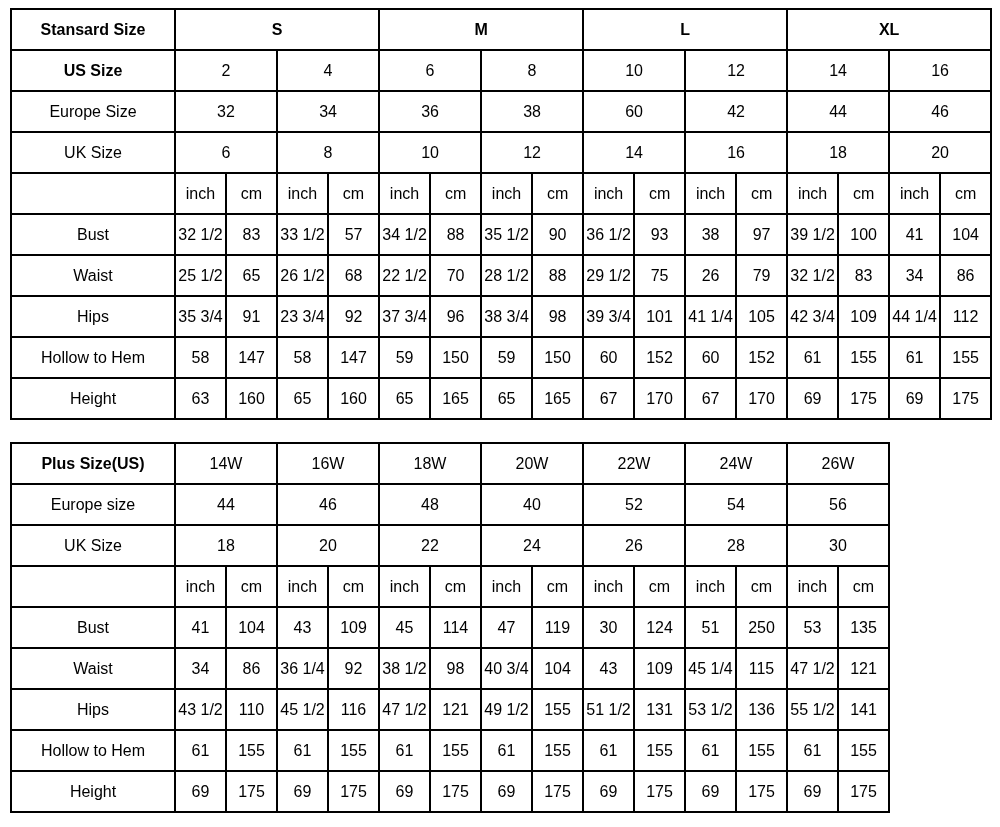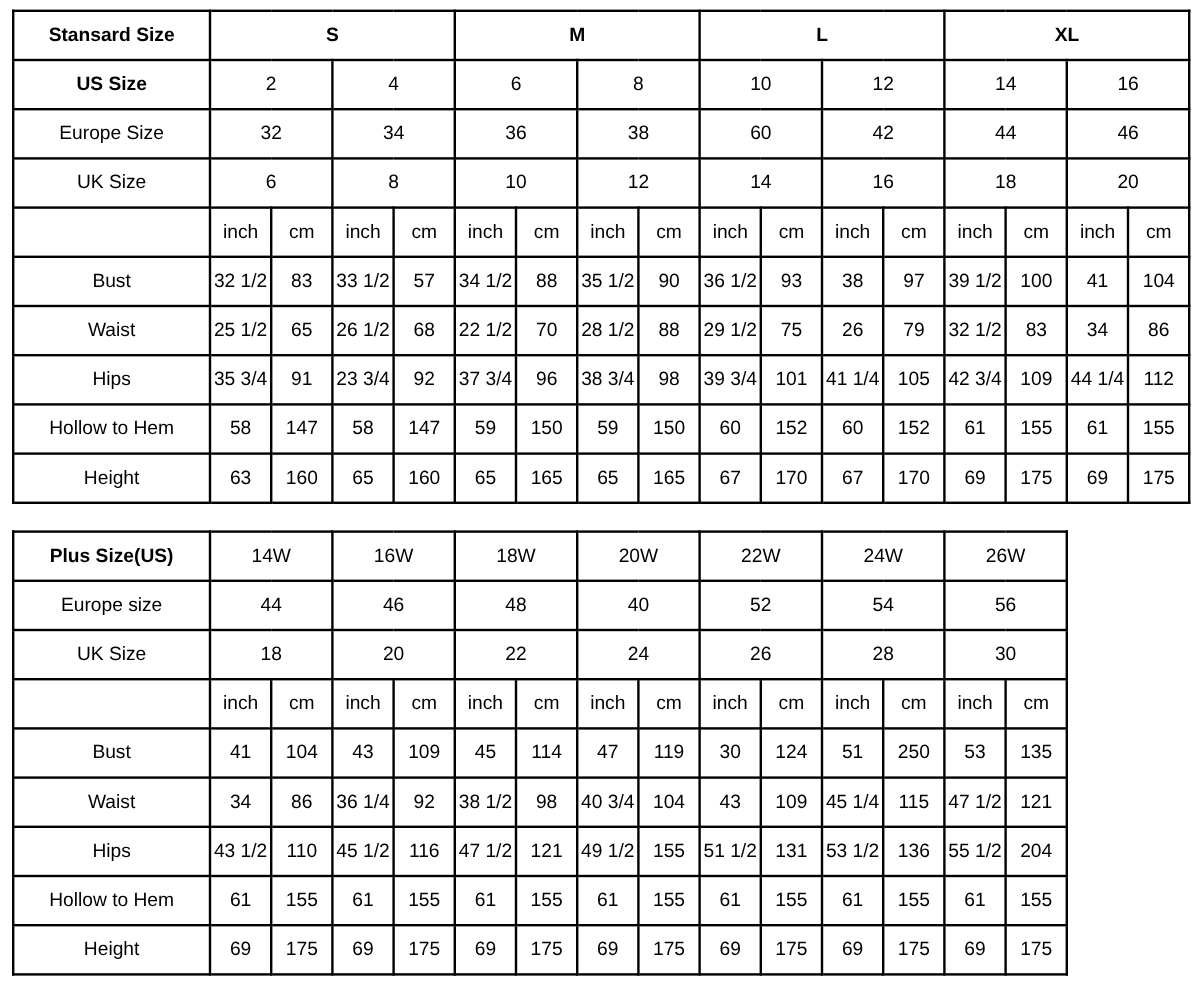--- a/index.html
+++ b/index.html
@@ -362,21 +362,21 @@
         <td class="val">116</td>
         <td class="val">47 1/2</td>
         <td class="val">121</td>
         <td class="val">49 1/2</td>
         <td class="val">155</td>
         <td class="val">51 1/2</td>
         <td class="val">131</td>
         <td class="val">53 1/2</td>
         <td class="val">136</td>
         <td class="val">55 1/2</td>
-        <td class="val">204</td>
+        <td class="val">141</td>
         <td class="no-border"></td>
       </tr>
       <tr>
         <td class="rowlabel">Hollow to Hem</td>
         <td class="val">61</td>
         <td class="val">155</td>
         <td class="val">61</td>
         <td class="val">155</td>
         <td class="val">61</td>
         <td class="val">155</td>

